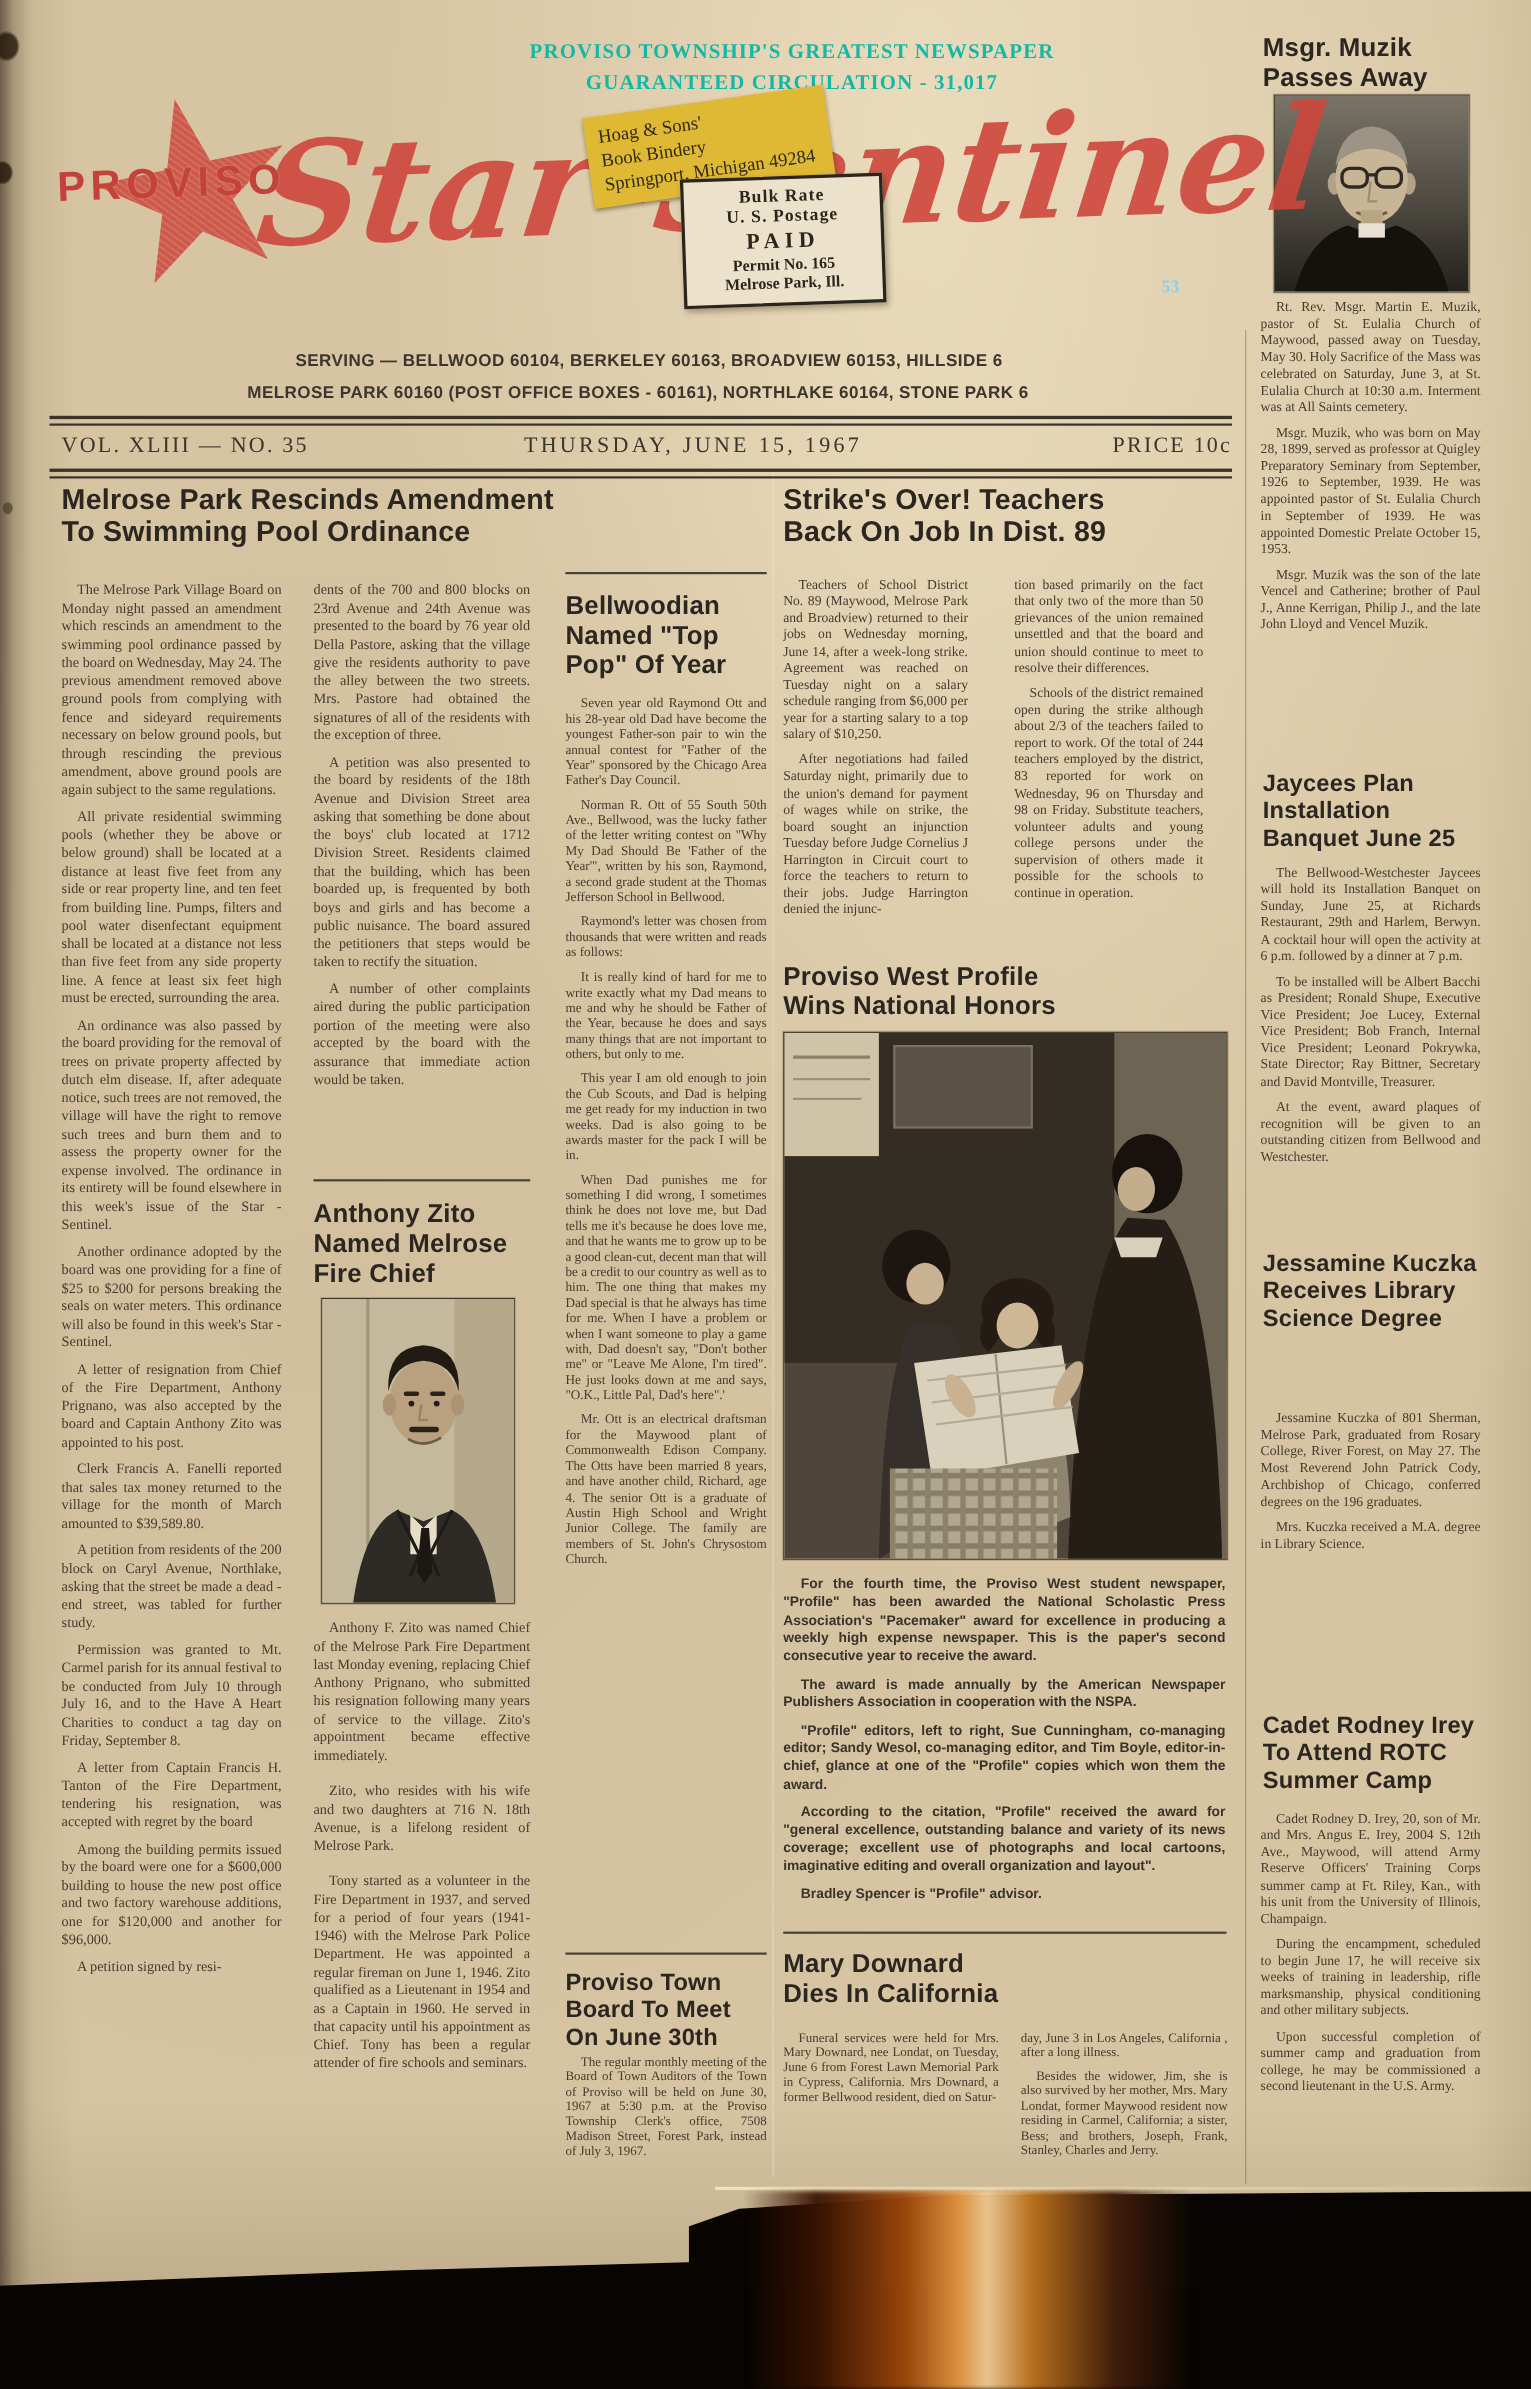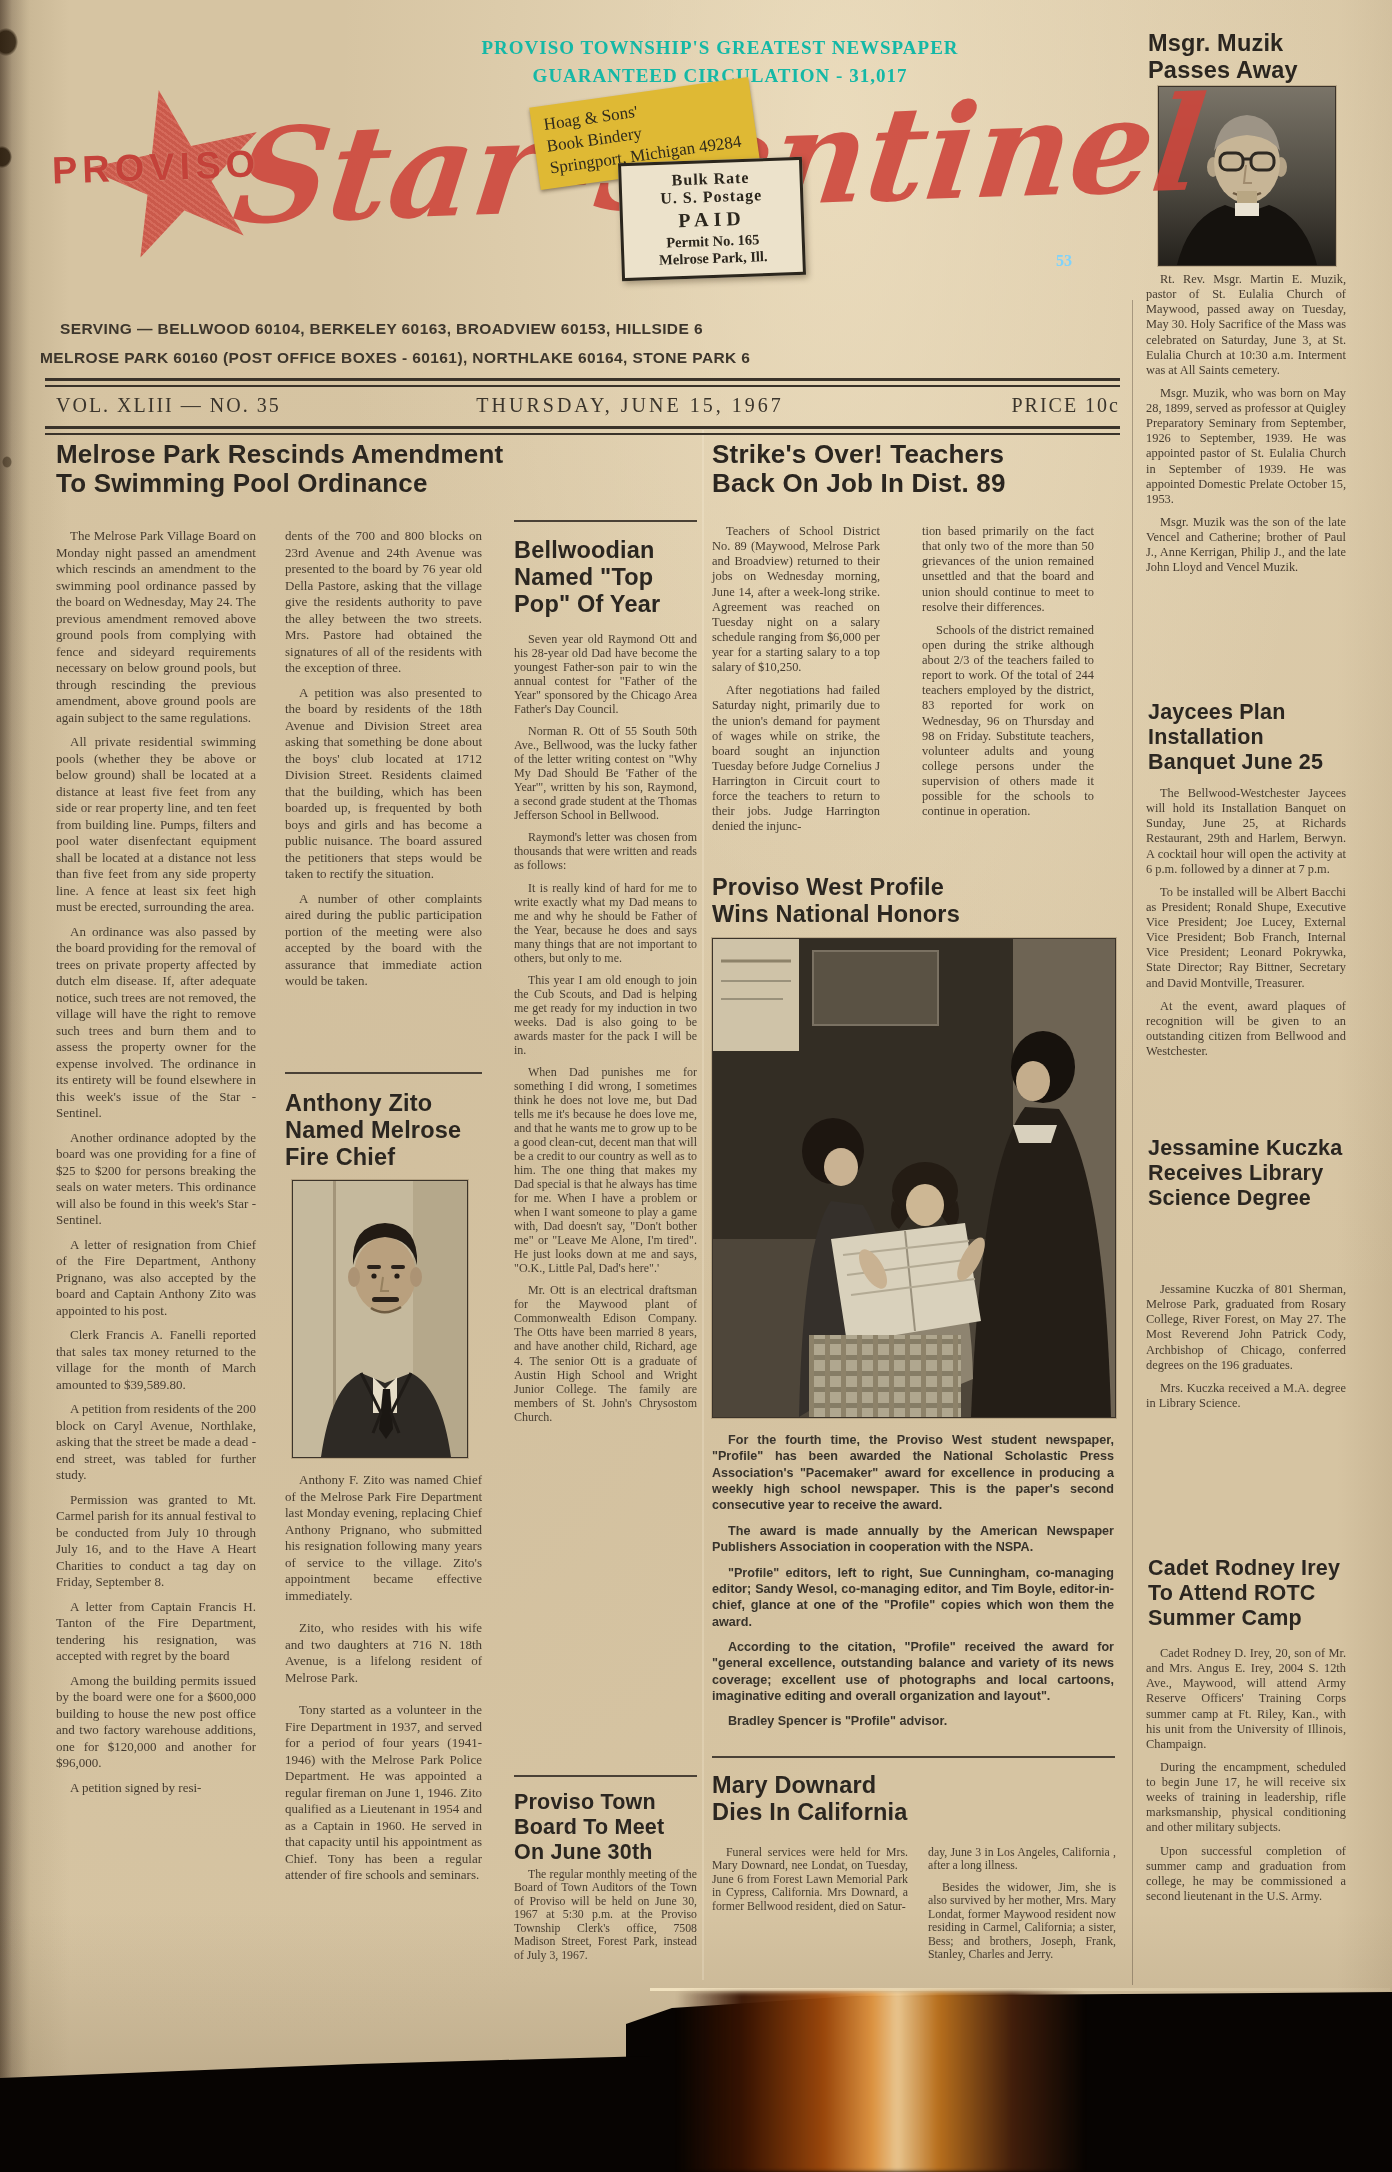--- a/index.html
+++ b/index.html
@@ -35,21 +35,21 @@
   .cont p:first-child{text-indent:0;}
   .gap-lg p{margin-bottom:16px;}
   .caption-bold{font-family:"Liberation Sans",sans-serif;font-weight:bold;font-size:12.6px;
                 line-height:1.3;color:#38332b;text-align:justify;}
   .caption-bold p{margin:0 0 9px 0;text-indent:16px;}
   .rule{border-top:2px solid #4a4136;}
   .double-rule{border-top:3px solid #3a332a;height:4px;border-bottom:2px solid #3a332a;}
   .tagline{font-family:"Liberation Serif",serif;font-weight:bold;color:#14b8a6;
            font-size:19px;letter-spacing:1px;text-align:center;line-height:1.45;}
   .serving{font-family:"Liberation Sans",sans-serif;font-weight:bold;color:#3d362c;
-           font-size:15.5px;letter-spacing:.4px;}
+           font-size:15.5px;letter-spacing:.4px;text-align:center;}
   .dateline{font-family:"Liberation Serif",serif;color:#3b352c;font-size:20px;letter-spacing:2px;}
   
   #star{position:absolute;left:86px;top:88px;width:182px;height:176px;
     background:repeating-linear-gradient(48deg,#c8473c 0 3px,#d55a4e 3px 5px);opacity:.85;
     clip-path:polygon(50% 0%,61% 35%,98% 35%,68% 57%,79% 91%,50% 70%,21% 91%,32% 57%,2% 35%,39% 35%);
     transform:rotate(-12deg);}
   #proviso-word{position:absolute;left:52px;top:146px;font-family:"Liberation Sans",sans-serif;
     font-weight:bold;font-size:38px;letter-spacing:5px;color:#c4423a;transform:rotate(-2deg);z-index:2;
     text-shadow:0 0 2px rgba(214,196,162,.6);}
   #script-title{position:absolute;left:236px;top:84px;font-family:"DejaVu Serif",serif;
@@ -241,21 +241,21 @@
     <path d="M118 300 L252 284 L268 382 L134 404 Z" fill="#d9d1bc"></path>
     <line x1="192" y1="292" x2="202" y2="392" stroke="#9a917d" stroke-width="2"></line>
     <line x1="130" y1="316" x2="256" y2="302" stroke="#b3aa94" stroke-width="2"></line>
     <line x1="134" y1="336" x2="260" y2="320" stroke="#b3aa94" stroke-width="2"></line>
     <line x1="138" y1="356" x2="262" y2="340" stroke="#b3aa94" stroke-width="2"></line>
     <rect x="96" y="396" width="152" height="82" fill="url(#plaid)"></rect>
     <ellipse cx="160" cy="330" rx="10" ry="22" fill="#c9b292" transform="rotate(-30 160 330)"></ellipse>
     <ellipse cx="258" cy="320" rx="9" ry="24" fill="#c4ad8c" transform="rotate(28 258 320)"></ellipse>
   </svg>
   <div class="abs caption-bold" style="left:712px;top:1432px;width:402px;">
-      <p>For the fourth time, the Proviso West student newspaper, "Profile" has been awarded the National Scholastic Press Association's "Pacemaker" award for excellence in producing a weekly high school newspaper. This is the paper's second consecutive year to receive the award.</p>
+      <p>For the fourth time, the Proviso West student newspaper, "Profile" has been awarded the National Scholastic Press Association's "Pacemaker" award for excellence in producing a weekly high expense newspaper. This is the paper's second consecutive year to receive the award.</p>
       <p>The award is made annually by the American Newspaper Publishers Association in cooperation with the NSPA.</p>
       <p>"Profile" editors, left to right, Sue Cunningham, co-managing editor; Sandy Wesol, co-managing editor, and Tim Boyle, editor-in-chief, glance at one of the "Profile" copies which won them the award.</p>
       <p>According to the citation, "Profile" received the award for "general excellence, outstanding balance and variety of its news coverage; excellent use of photographs and local cartoons, imaginative editing and overall organization and layout".</p>
       <p>Bradley Spencer is "Profile" advisor.</p>
     </div>
 
   <div class="abs rule" style="left:712px;top:1756px;width:403px;"></div>
   <div class="abs headline h-lg" style="left:712px;top:1772px;width:320px;">Mary Downard
 Dies In California</div>
   <div class="abs serif-body fs118" style="left:712px;top:1846px;width:196px;">

